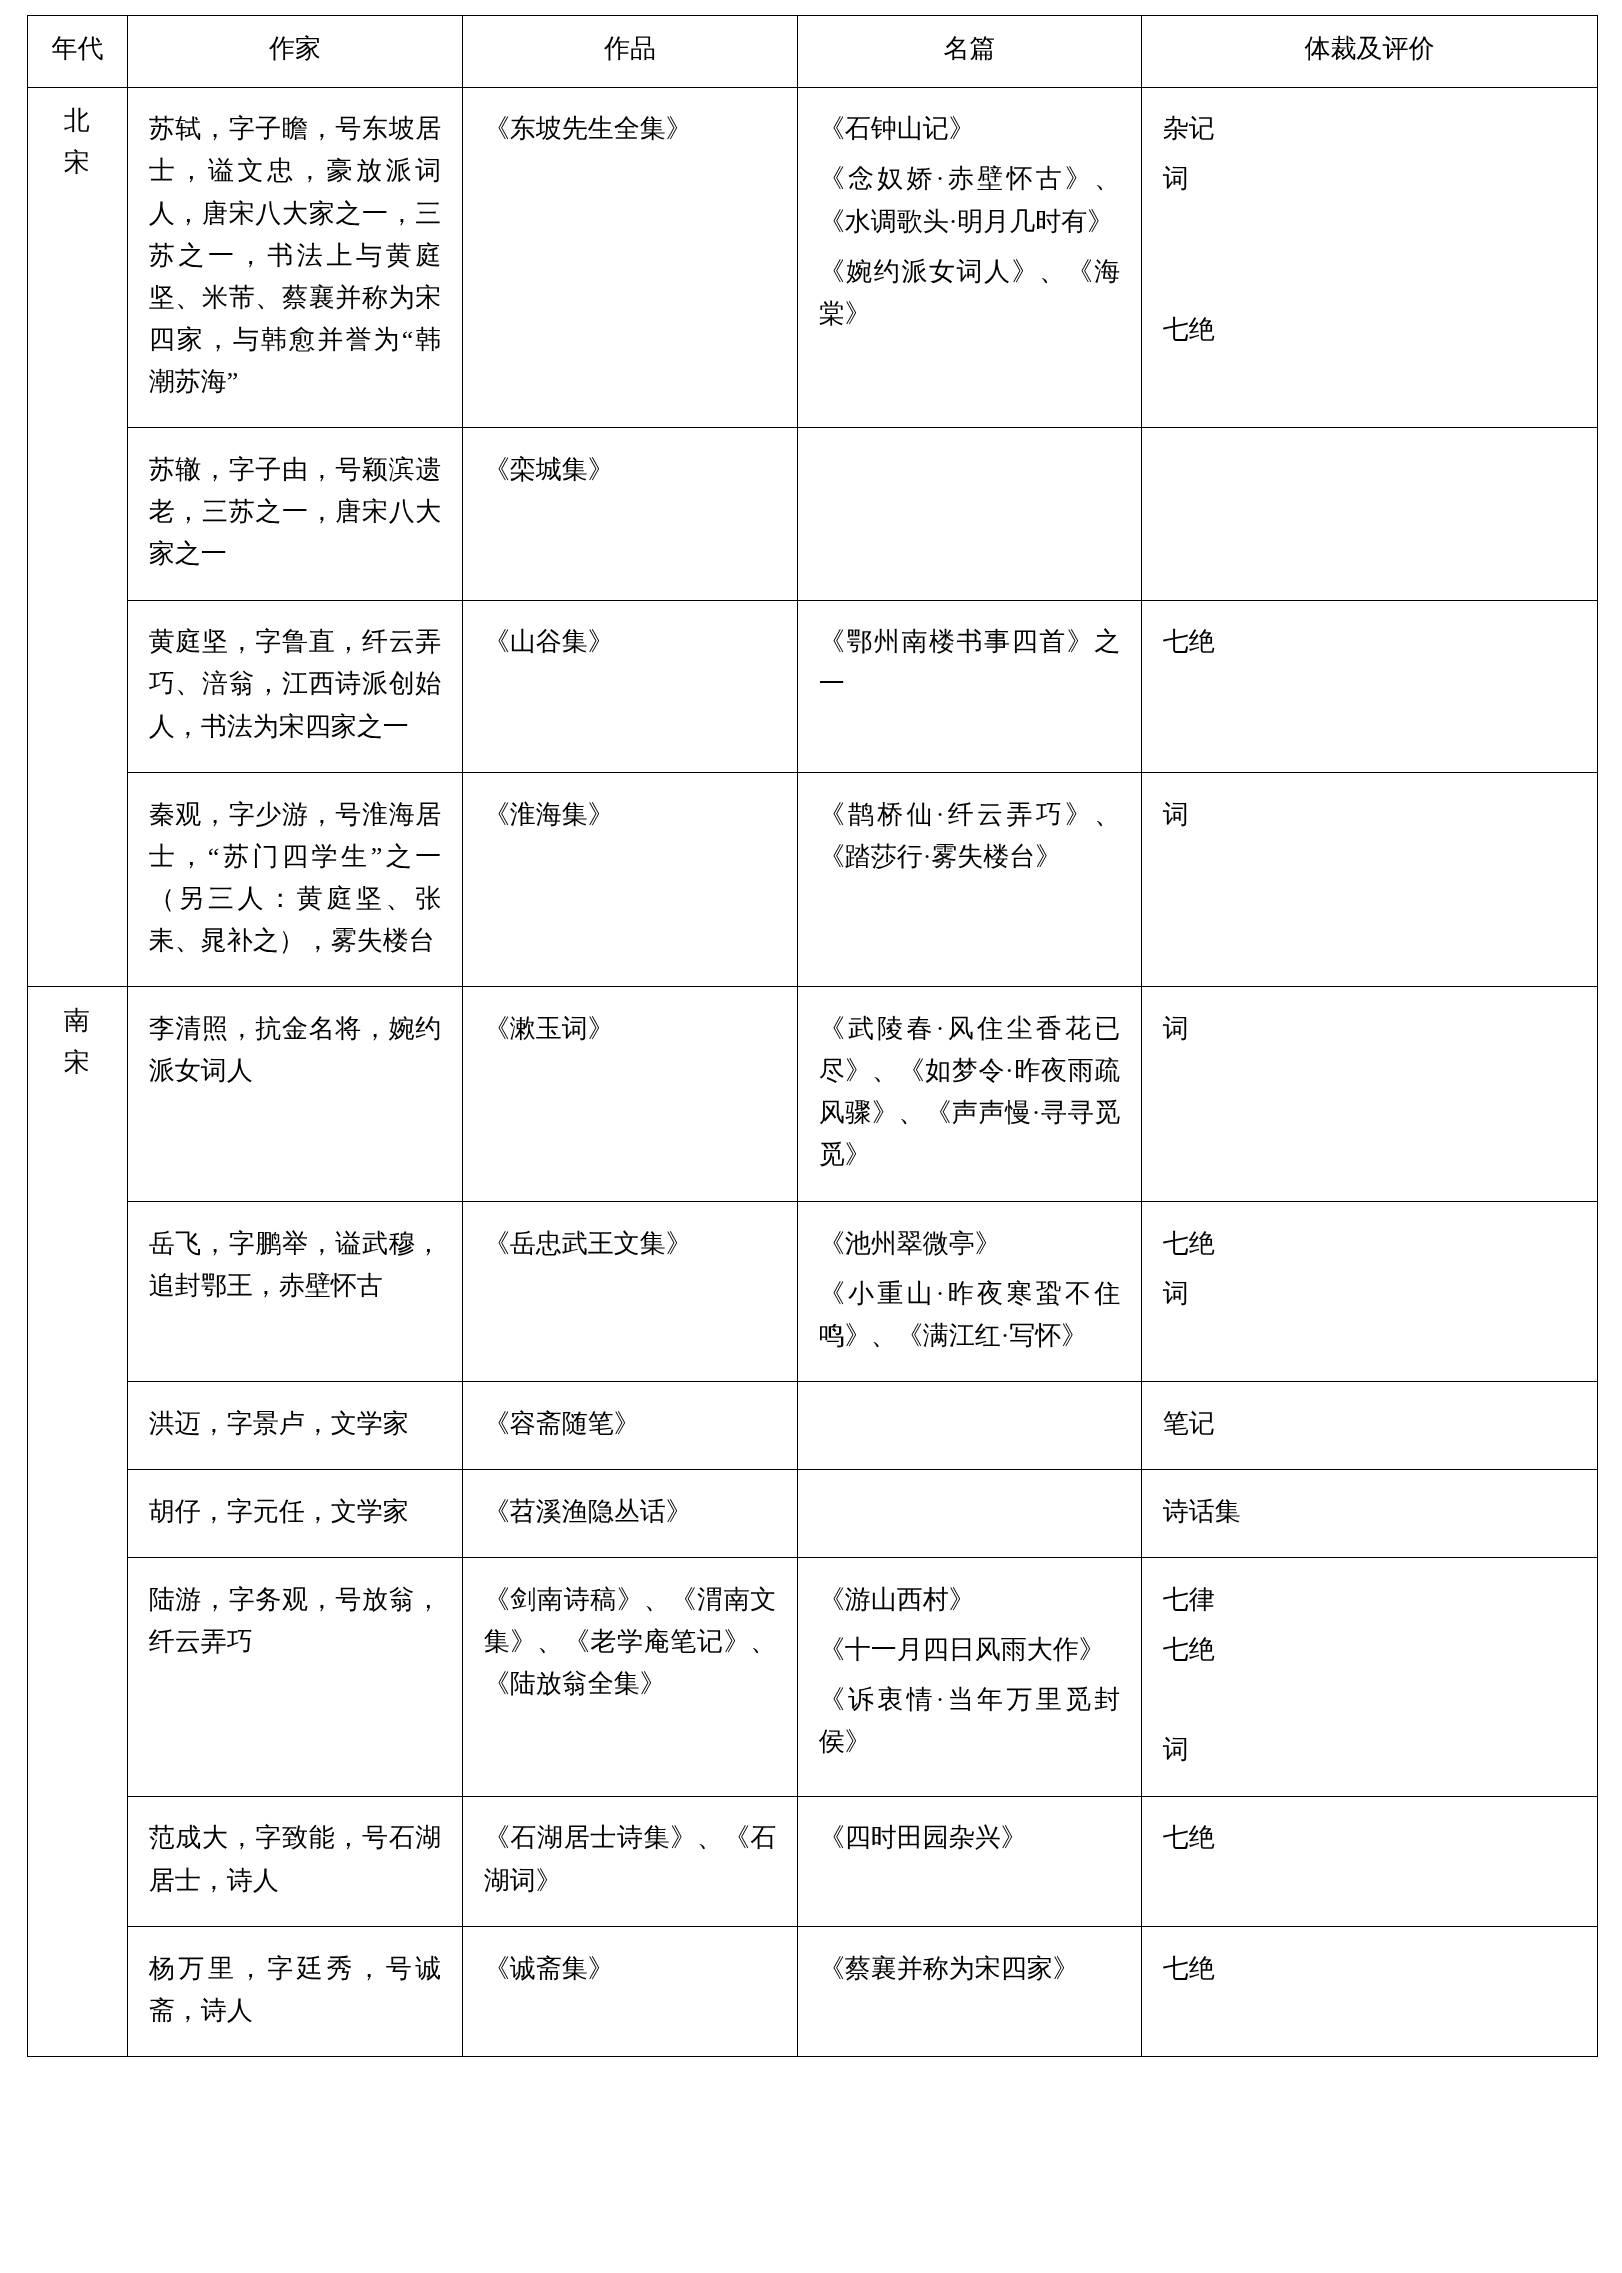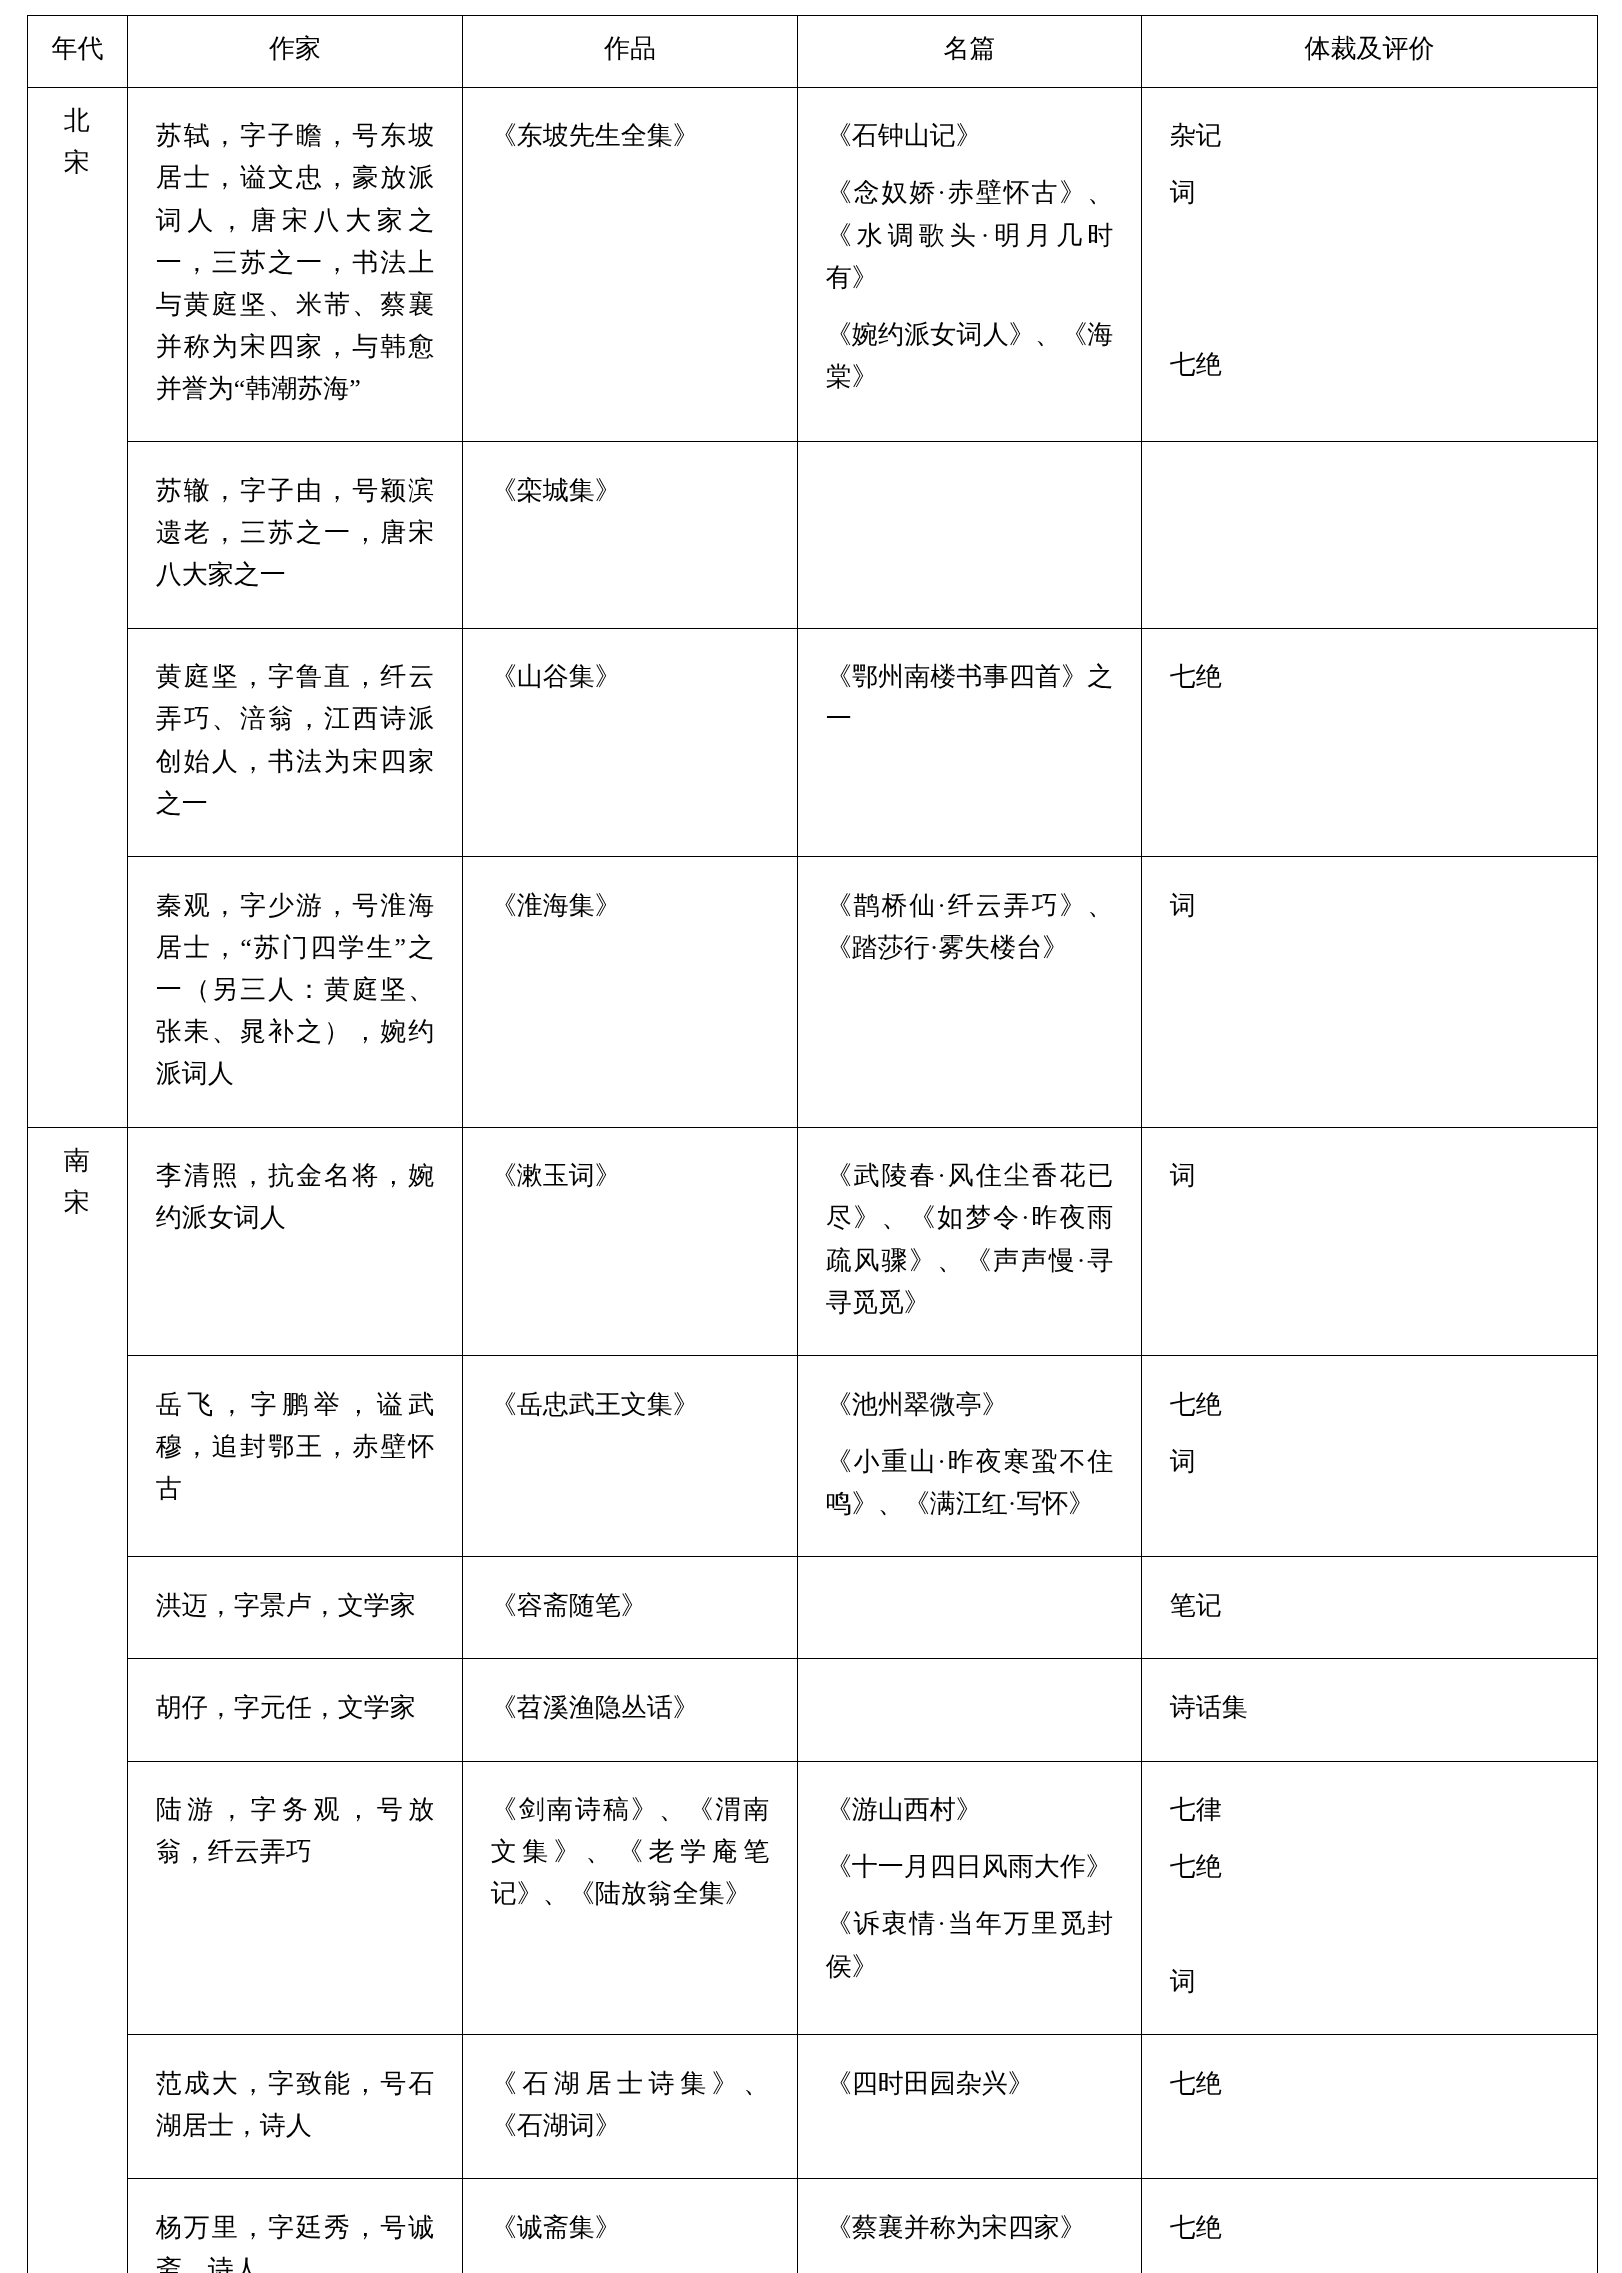--- a/index.html
+++ b/index.html
@@ -43,21 +43,21 @@
   col.c-genre  { width: 456px; }
 
   td.era-cell {
     text-align: center;
     vertical-align: middle;
     letter-spacing: 0.05em;
     font-size: 27px;
     line-height: 3.2;
   }
   td.cell p {
-    margin: 15px;
+    margin: 8px;
     text-align: justify;
     text-justify: inter-ideograph;
   }
   td.cell p + p { margin-top: 0; }
   .justify {
     text-align: justify;
     text-justify: inter-ideograph;
   }
   .nowrap-line {
     text-align: left;
@@ -135,21 +135,21 @@
         <td class="cell">
           <p class="justify">《鄂州南楼书事四首》之一</p>
         </td>
         <td class="cell">
           <p class="genre-line">七绝</p>
         </td>
       </tr>
 
       <tr>
         <td class="cell">
-          <p class="justify">秦观，字少游，号淮海居士，“苏门四学生”之一（另三人：黄庭坚、张耒、晁补之），婉约派词人</p>
+          <p class="justify">秦观，字少游，号淮海居士，“苏门四学生”之一（另三人：黄庭坚、张耒、晁补之），雾失楼台</p>
         </td>
         <td class="cell">
           <p class="nowrap-line">《淮海集》</p>
         </td>
         <td class="cell">
           <p class="justify">《鹊桥仙·纤云弄巧》、《踏莎行·雾失楼台》</p>
         </td>
         <td class="cell">
           <p class="genre-line">词</p>
         </td>

